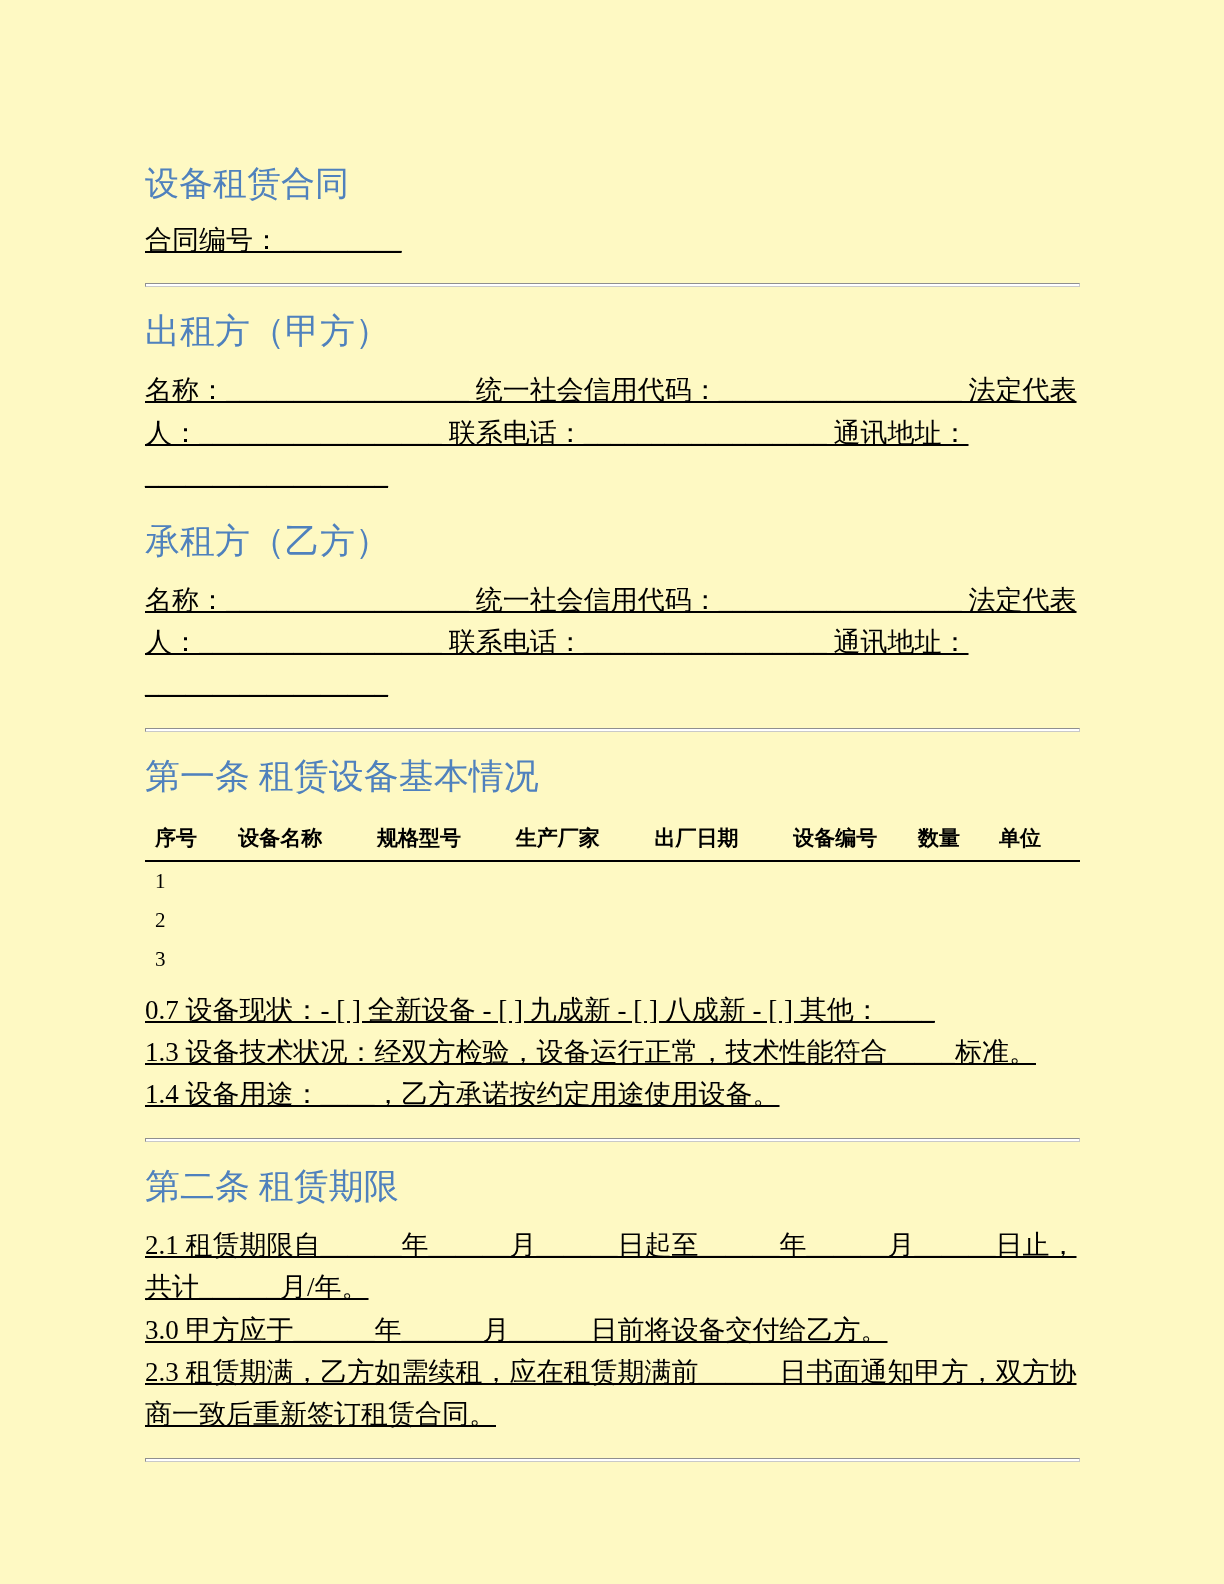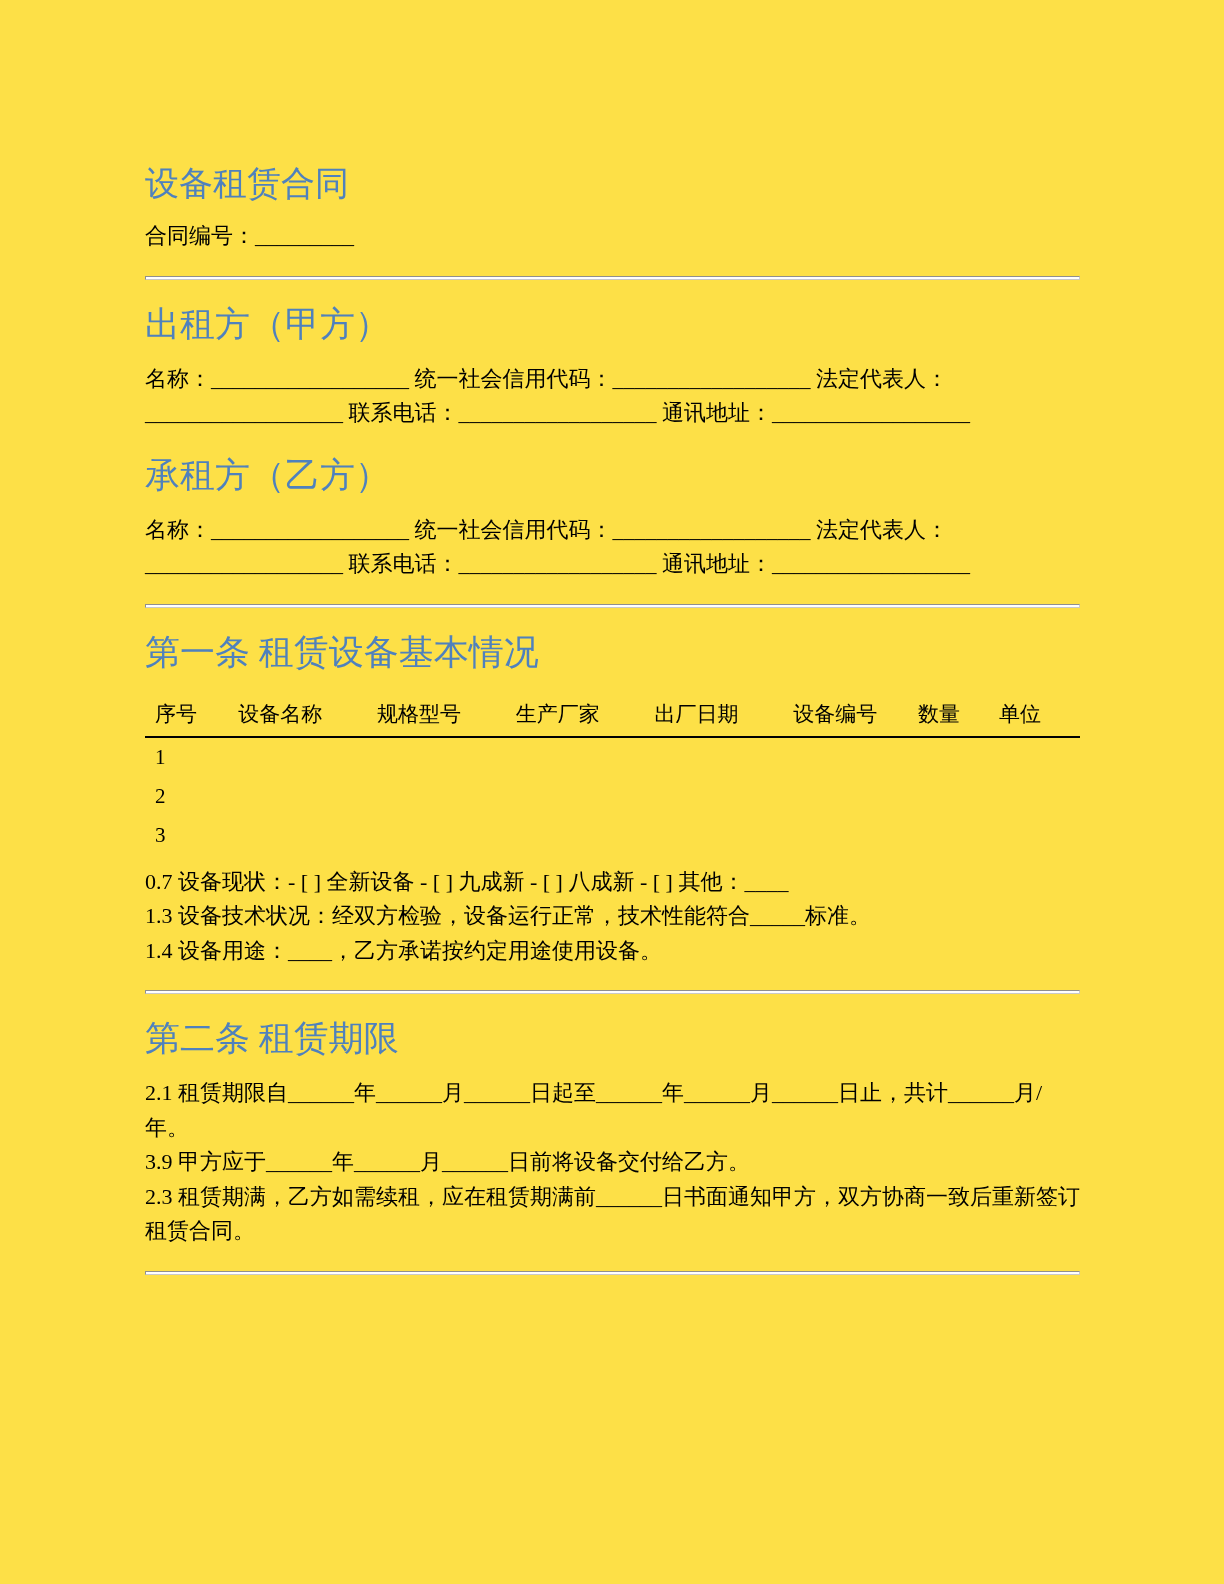--- a/index.html
+++ b/index.html
@@ -12,59 +12,60 @@
     height: 1584px;
     font-family: "Liberation Serif", "DejaVu Serif", serif;
     color: #000000;
     overflow: hidden;
   }
   .page {
     box-sizing: border-box;
     width: 1224px;
     height: 1584px;
     padding: 164px 144px 0 145px;
-    background: #fde047;
+    background: #fef9c3;
   }
   h1.doc-title {
     font-size: 34px;
     line-height: 1.15;
     font-weight: 400;
     color: var(--accent, #4F81BD);
     margin: 0 0 16px 0;
   }
   h2.sec-heading {
     font-size: 35px;
     line-height: 1.2;
     font-weight: 400;
     color: var(--accent, #4F81BD);
     margin: 24px 0 16px 0;
   }
   p.body-text {
-    font-size: 22px;
+    font-size: 27px;
     line-height: 1.57;
     margin: 0 0;
+    text-decoration: underline;
   }
   hr.rule {
     border: 1px solid #8f8f8f;
     border-bottom-color: #c9c9c9;
     border-right-color: #c9c9c9;
     height: 2px;
     background: #ffffff;
     margin: 22px 0;
   }
   table.equip-table {
     width: 100%;
     border-collapse: collapse;
     table-layout: fixed;
     margin: 22px 0 10px 0;
     font-size: 21px;
   }
   table.equip-table th {
     text-align: left;
-    font-weight: 400;
+    font-weight: 700;
     padding: 4px 0 8px 0;
     border-bottom: 2px solid #000000;
   }
   table.equip-table td {
     padding: 7px 0;
     height: 22px;
   }
   table.equip-table th:first-child,
   table.equip-table td:first-child {
     padding-left: 10px;
@@ -147,18 +148,18 @@
   </table>
 
   <p class="body-text">0.7 设备现状：- [ ] 全新设备 - [ ] 九成新 - [ ] 八成新 - [ ] 其他：____</p>
   <p class="body-text">1.3 设备技术状况：经双方检验，设备运行正常，技术性能符合_____标准。</p>
   <p class="body-text">1.4 设备用途：____，乙方承诺按约定用途使用设备。</p>
 
   <hr class="rule">
 
   <h2 class="sec-heading">第二条 租赁期限</h2>
   <p class="body-text">2.1 租赁期限自______年______月______日起至______年______月______日止，共计______月/年。</p>
-  <p class="body-text">3.9 甲方应于______年______月______日前将设备交付给乙方。</p>
+  <p class="body-text">3.0 甲方应于______年______月______日前将设备交付给乙方。</p>
   <p class="body-text">2.3 租赁期满，乙方如需续租，应在租赁期满前______日书面通知甲方，双方协商一致后重新签订租赁合同。</p>
 
   <hr class="rule">
 
 </div>
 
 </body></html>

